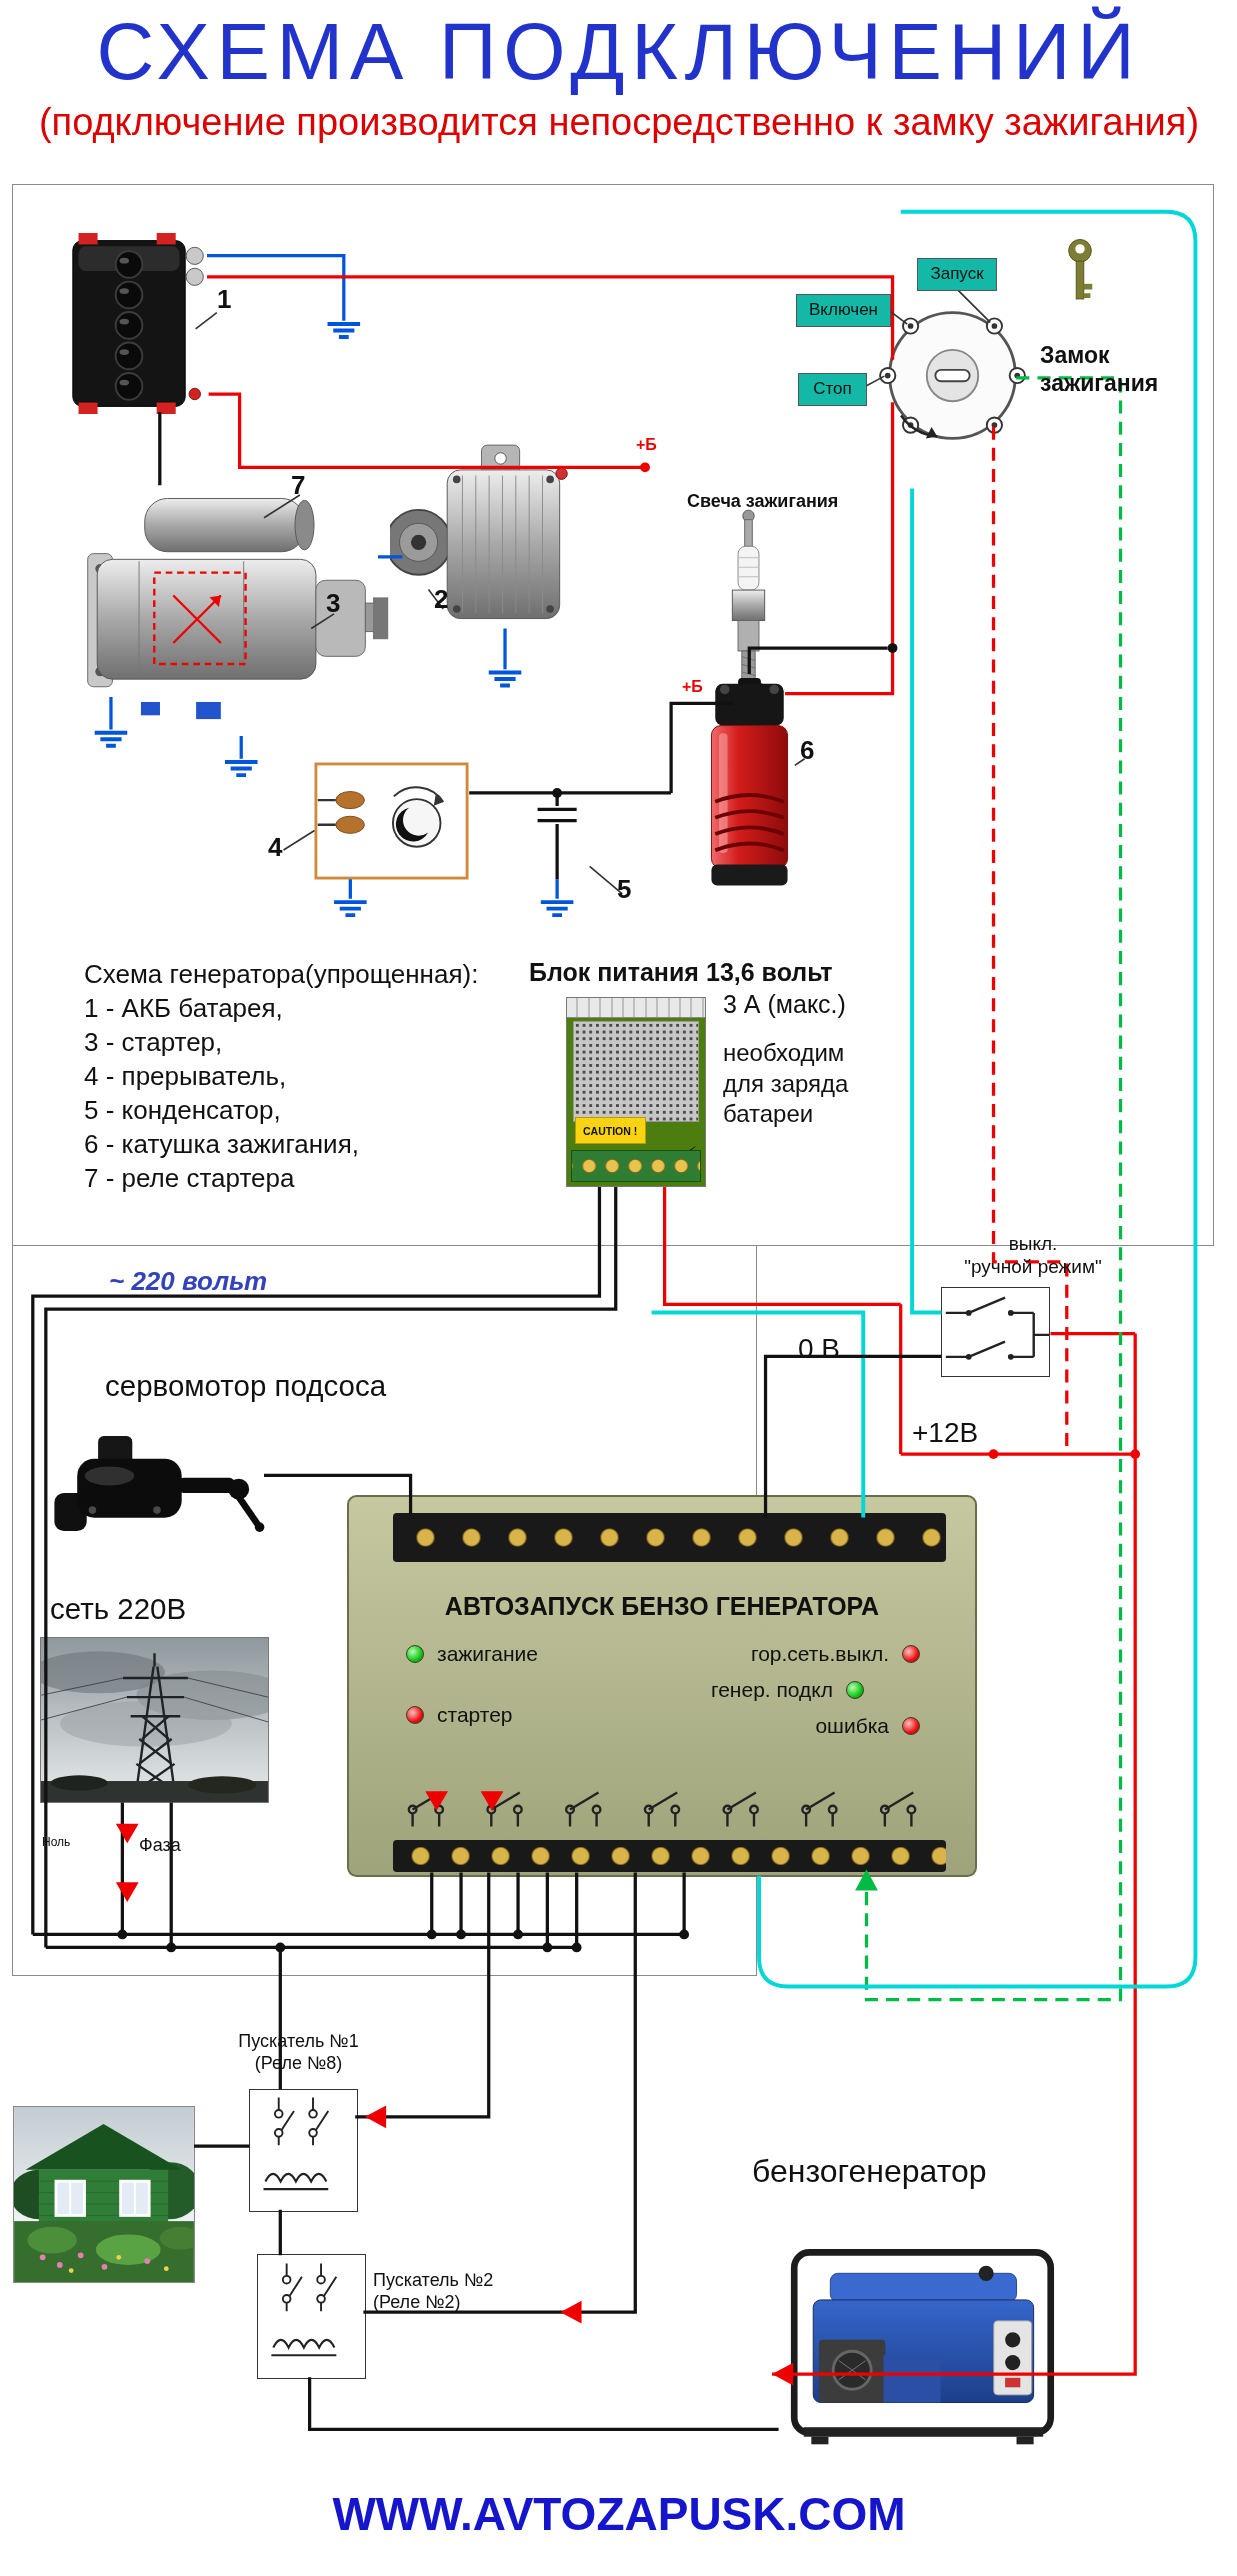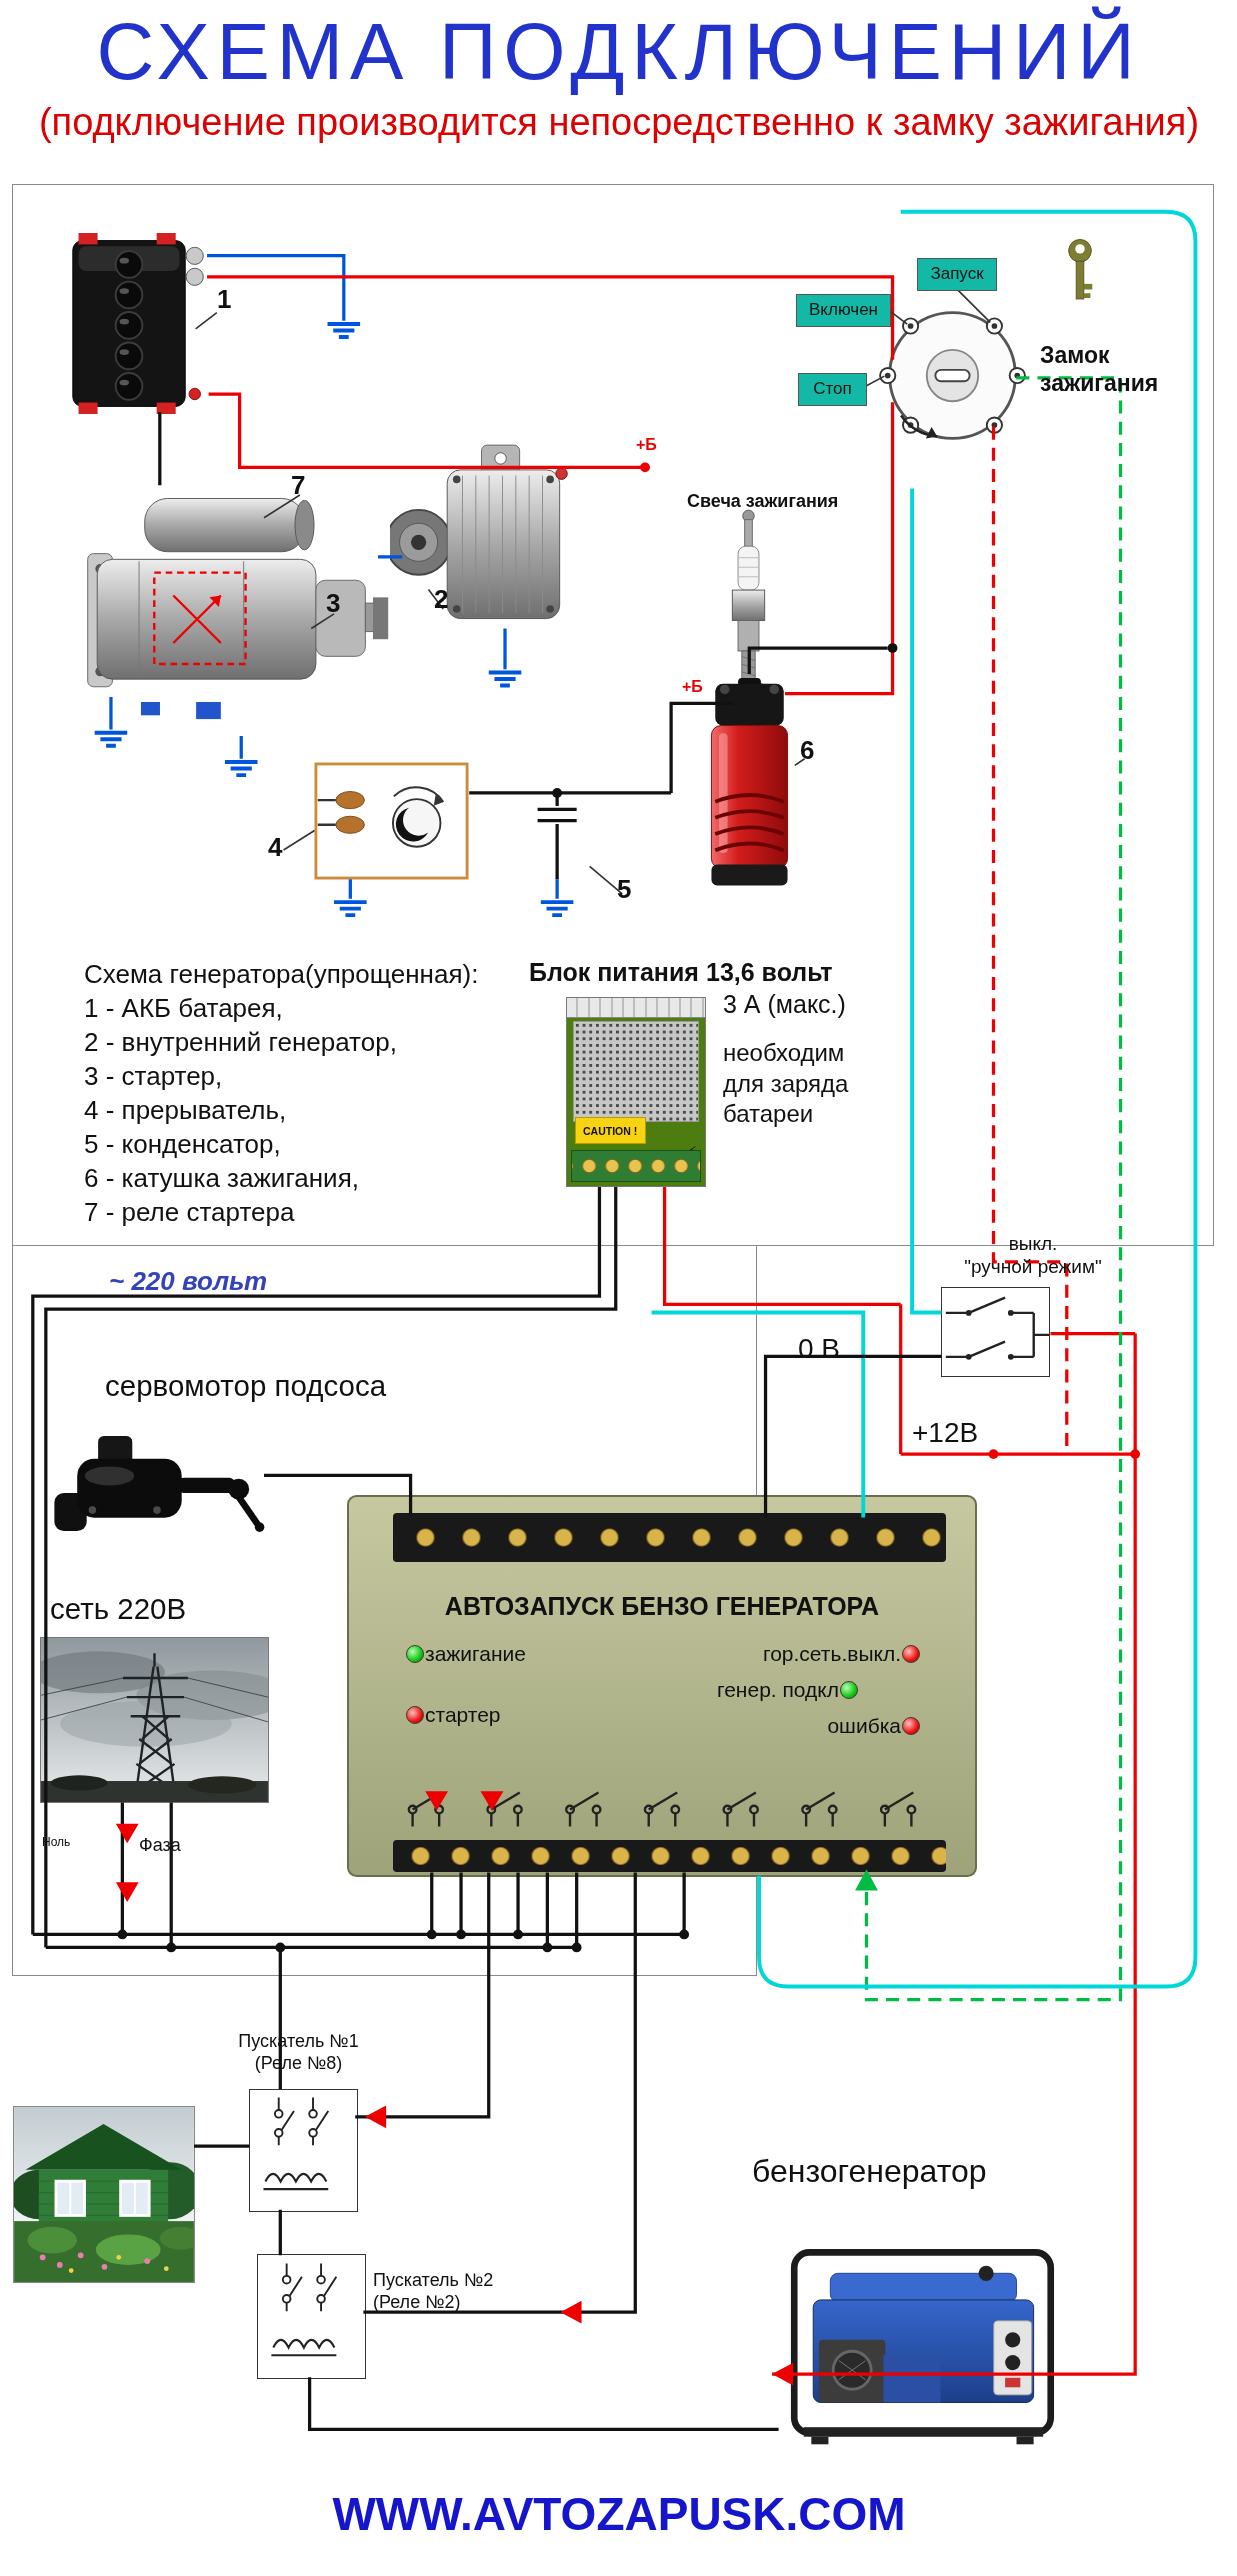--- a/index.html
+++ b/index.html
@@ -25,21 +25,21 @@
   .psu .caution{position:absolute;left:7.6px;bottom:42px;width:69px;height:25px;background:#f7d312;border:1px solid #b99c00;
       font-size:10.5px;font-weight:bold;display:flex;align-items:center;justify-content:center;color:#111;}
   .psu .bolt{position:absolute;right:21px;bottom:44px;width:0;height:0;color:#111;font-size:19px;}
   .psu .terms{position:absolute;left:3.8px;bottom:3.8px;right:3.8px;height:30.5px;background:#2f7d33;border:1px solid #14541a;
       background-image:radial-gradient(circle,#e8c34f 0 5.7px,#7a6216 6.7px,transparent 7.6px);background-size:23px 100%;background-position:5.7px 50%;background-repeat:repeat-x;background-color:#2f7d33;}
   
   .ctrl{position:absolute;z-index:2;background:linear-gradient(#c6c8a0,#9ea37a);border:2.9px solid #6b6e4e;border-radius:9.5px;}
   .ctrl .strip{position:absolute;background:#191919;border-radius:3.8px;
       background-image:radial-gradient(circle,#d9b44a 0 7.6px,#8a6d1f 8.6px,transparent 9.5px);background-repeat:repeat-x;}
   .ctrl .title{position:absolute;text-align:center;font-weight:bold;font-size:25px;color:#111;z-index:3;}
-  .ledrow{position:absolute;display:flex;align-items:center;gap:1px;z-index:3;font-size:21px;color:#111;}
+  .ledrow{position:absolute;display:flex;align-items:center;gap:13px;z-index:3;font-size:21px;color:#111;}
   .led{width:16px;height:16px;border-radius:50%;border:1.9px solid #3c3c2c;}
   .led-green{background:radial-gradient(circle at 35% 35%,#b6ffb6,#14c514 60%,#067a06);}
   .led-red{background:radial-gradient(circle at 35% 35%,#ffc2c2,#ee1111 60%,#8a0404);}
   .sw-label{font-size:19px;text-align:center;line-height:23px;z-index:6;}
   .relay-label{font-size:18px;line-height:22px;z-index:6;}
   .blue-it{color:#3344bb;font-weight:bold;font-style:italic;font-size:26px;}
   .footer{width:100%;text-align:center;font-weight:bold;font-size:46px;color:#1515cc;z-index:6;}
   svg{display:block;}
 </style>
 </head>
@@ -518,21 +518,20 @@
 
   <div class="poslabel" style="left:917px;top:258px;width:78px;height:30.5px;">Запуск</div>
   <div class="poslabel" style="left:796px;top:294px;width:93px;height:30.5px;">Включен</div>
   <div class="poslabel" style="left:798px;top:373px;width:67px;height:30.5px;">Стоп</div>
 
   <div class="txt" style="left:1040px;top:341px;width:133px;white-space:normal;font-size:23px;font-weight:bold;line-height:28px;">Замок зажигания</div>
 
   <div class="abs legend" style="left:84px;top:957px;">
     <div>Схема генератора(упрощенная):</div>
     <div>1 - АКБ батарея,</div>
-    <div>2 - внутренний генератор,</div>
     <div>3 - стартер,</div>
     <div>4 - прерыватель,</div>
     <div>5 - конденсатор,</div>
     <div>6 - катушка зажигания,</div>
     <div>7 - реле стартера</div>
   </div>
 
   <div class="txt" style="left:529px;top:958px;font-size:25px;font-weight:bold;">Блок питания</div>
   <div class="txt" style="left:706px;top:958px;font-size:25px;font-weight:bold;">13,6 вольт</div>
   <div class="txt" style="left:723px;top:990px;font-size:25px;">3 А (макс.)</div>

